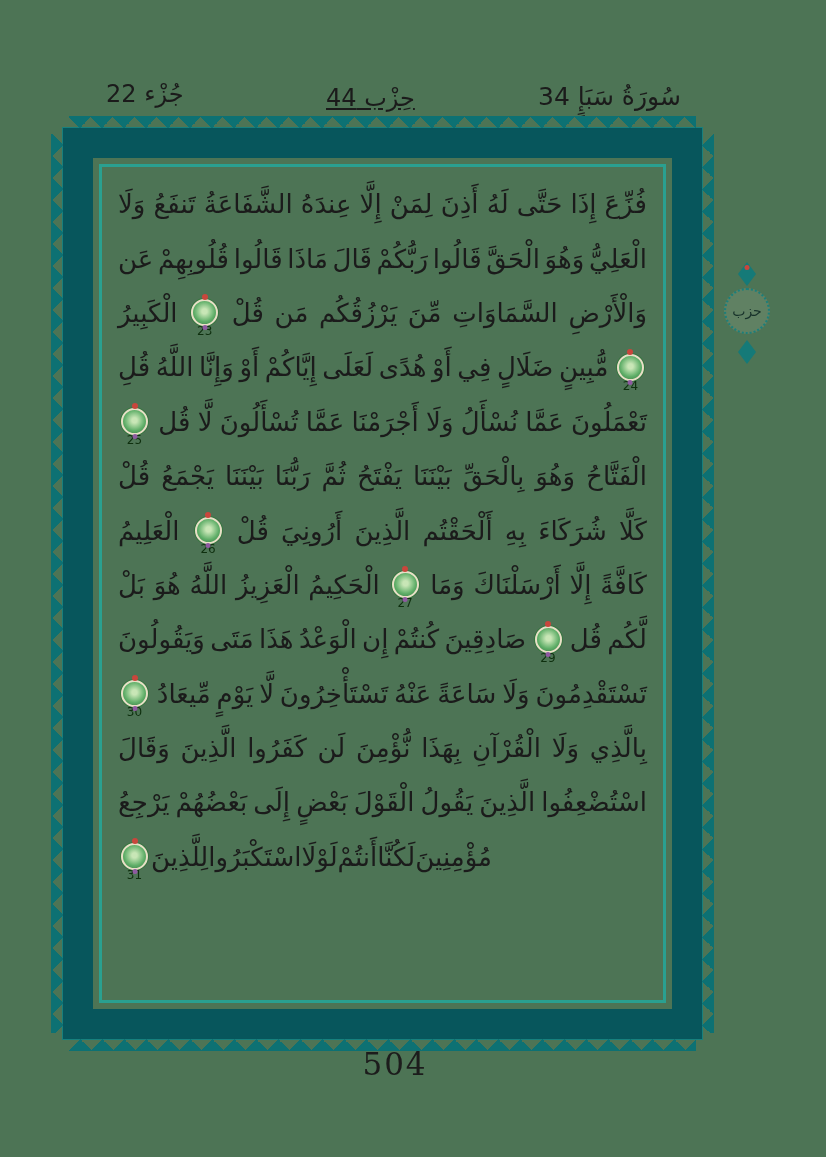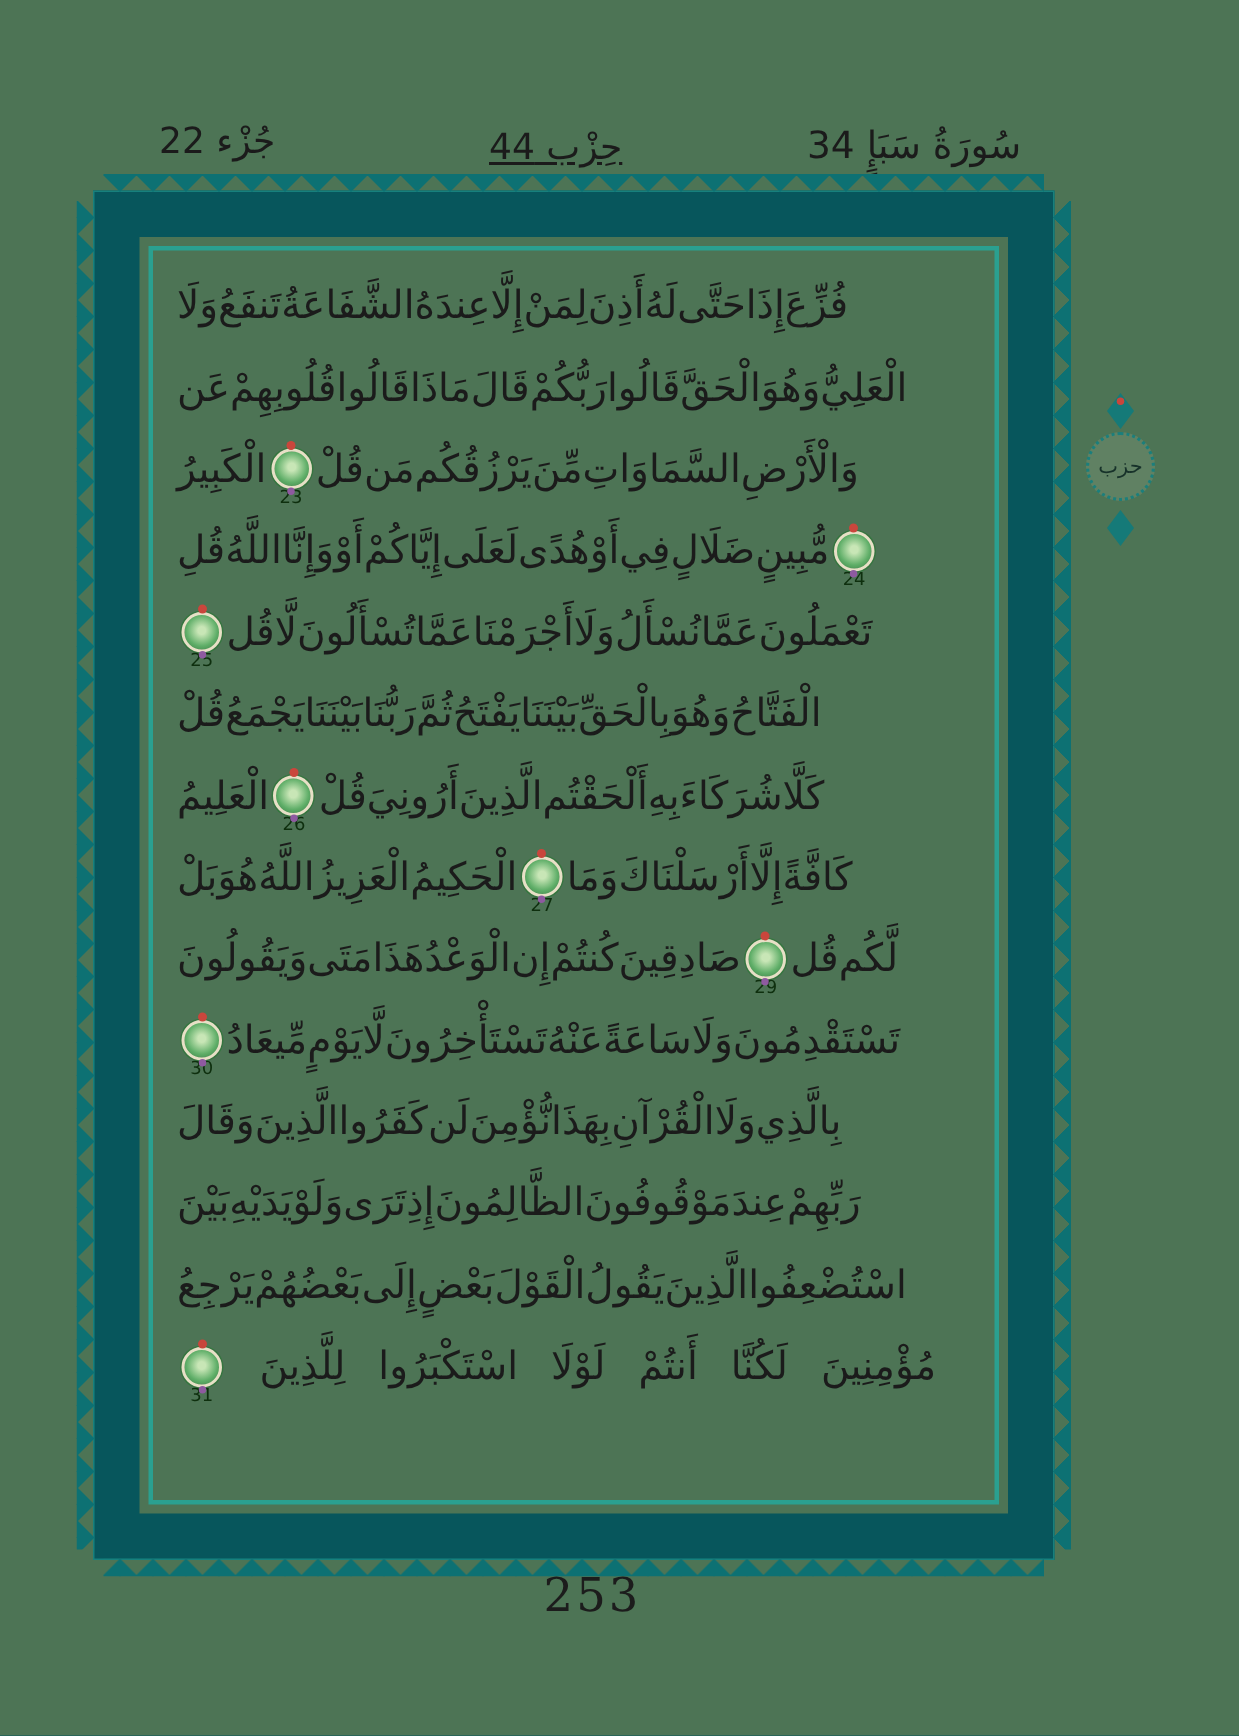--- a/index.html
+++ b/index.html
@@ -45,24 +45,24 @@
     box-shadow:0 0 0 6px var(--background);
   }
   
   .text-area{
     position:absolute;inset:0;
     padding:10px 16px 8px 16px;
     display:flex;flex-direction:column;
   }
   .line{
     display:flex;direction:ltr;flex-direction:row;
-    justify-content:flex-start;align-items:center;
+    justify-content:space-between;align-items:center;
     height:54.4px;font-size:26px;color:var(--ink);white-space:nowrap;
   }
-  .line.start{justify-content:flex-start;gap:22px;}
+  .line.start{justify-content:flex-start;}
   .word{direction:rtl;unicode-bidi:isolate;}
   .ayah-marker{
     width:27px;height:27px;border-radius:50%;flex:0 0 auto;
     background:radial-gradient(circle at 50% 45%, #c8e6b6 15%, var(--rosette-green) 60%, #35763f 100%);
     border:2px solid #e7e0c6;
     box-shadow:0 0 0 1px #35763f;
     display:flex;align-items:center;justify-content:center;
     position:relative;margin:0 3px;
   }
   .ayah-marker .num{font-size:12px;line-height:1;color:#0e2f0e;margin-top:37px;}
@@ -248,31 +248,20 @@
           <span class="word">الَّذِينَ</span>
           <span class="word">كَفَرُوا</span>
           <span class="word">لَن</span>
           <span class="word">نُّؤْمِنَ</span>
           <span class="word">بِهَذَا</span>
           <span class="word">الْقُرْآنِ</span>
           <span class="word">وَلَا</span>
           <span class="word">بِالَّذِي</span>
         </div>
         <div class="line">
-          <span class="word">بَيْنَ</span>
-          <span class="word">يَدَيْهِ</span>
-          <span class="word">وَلَوْ</span>
-          <span class="word">تَرَى</span>
-          <span class="word">إِذِ</span>
-          <span class="word">الظَّالِمُونَ</span>
-          <span class="word">مَوْقُوفُونَ</span>
-          <span class="word">عِندَ</span>
-          <span class="word">رَبِّهِمْ</span>
-        </div>
-        <div class="line">
           <span class="word">يَرْجِعُ</span>
           <span class="word">بَعْضُهُمْ</span>
           <span class="word">إِلَى</span>
           <span class="word">بَعْضٍ</span>
           <span class="word">الْقَوْلَ</span>
           <span class="word">يَقُولُ</span>
           <span class="word">الَّذِينَ</span>
           <span class="word">اسْتُضْعِفُوا</span>
         </div>
         <div class="line start">
@@ -289,13 +278,13 @@
       </div>
   </div>
 </div>
 
 <div class="hizb-medallion">
   <div class="hizb-finial top"></div>
   <div class="hizb-circle">حزب</div>
   <div class="hizb-finial bottom"></div>
 </div>
 
-<div class="page-number">253</div>
+<div class="page-number">504</div>
 
 </body></html>

